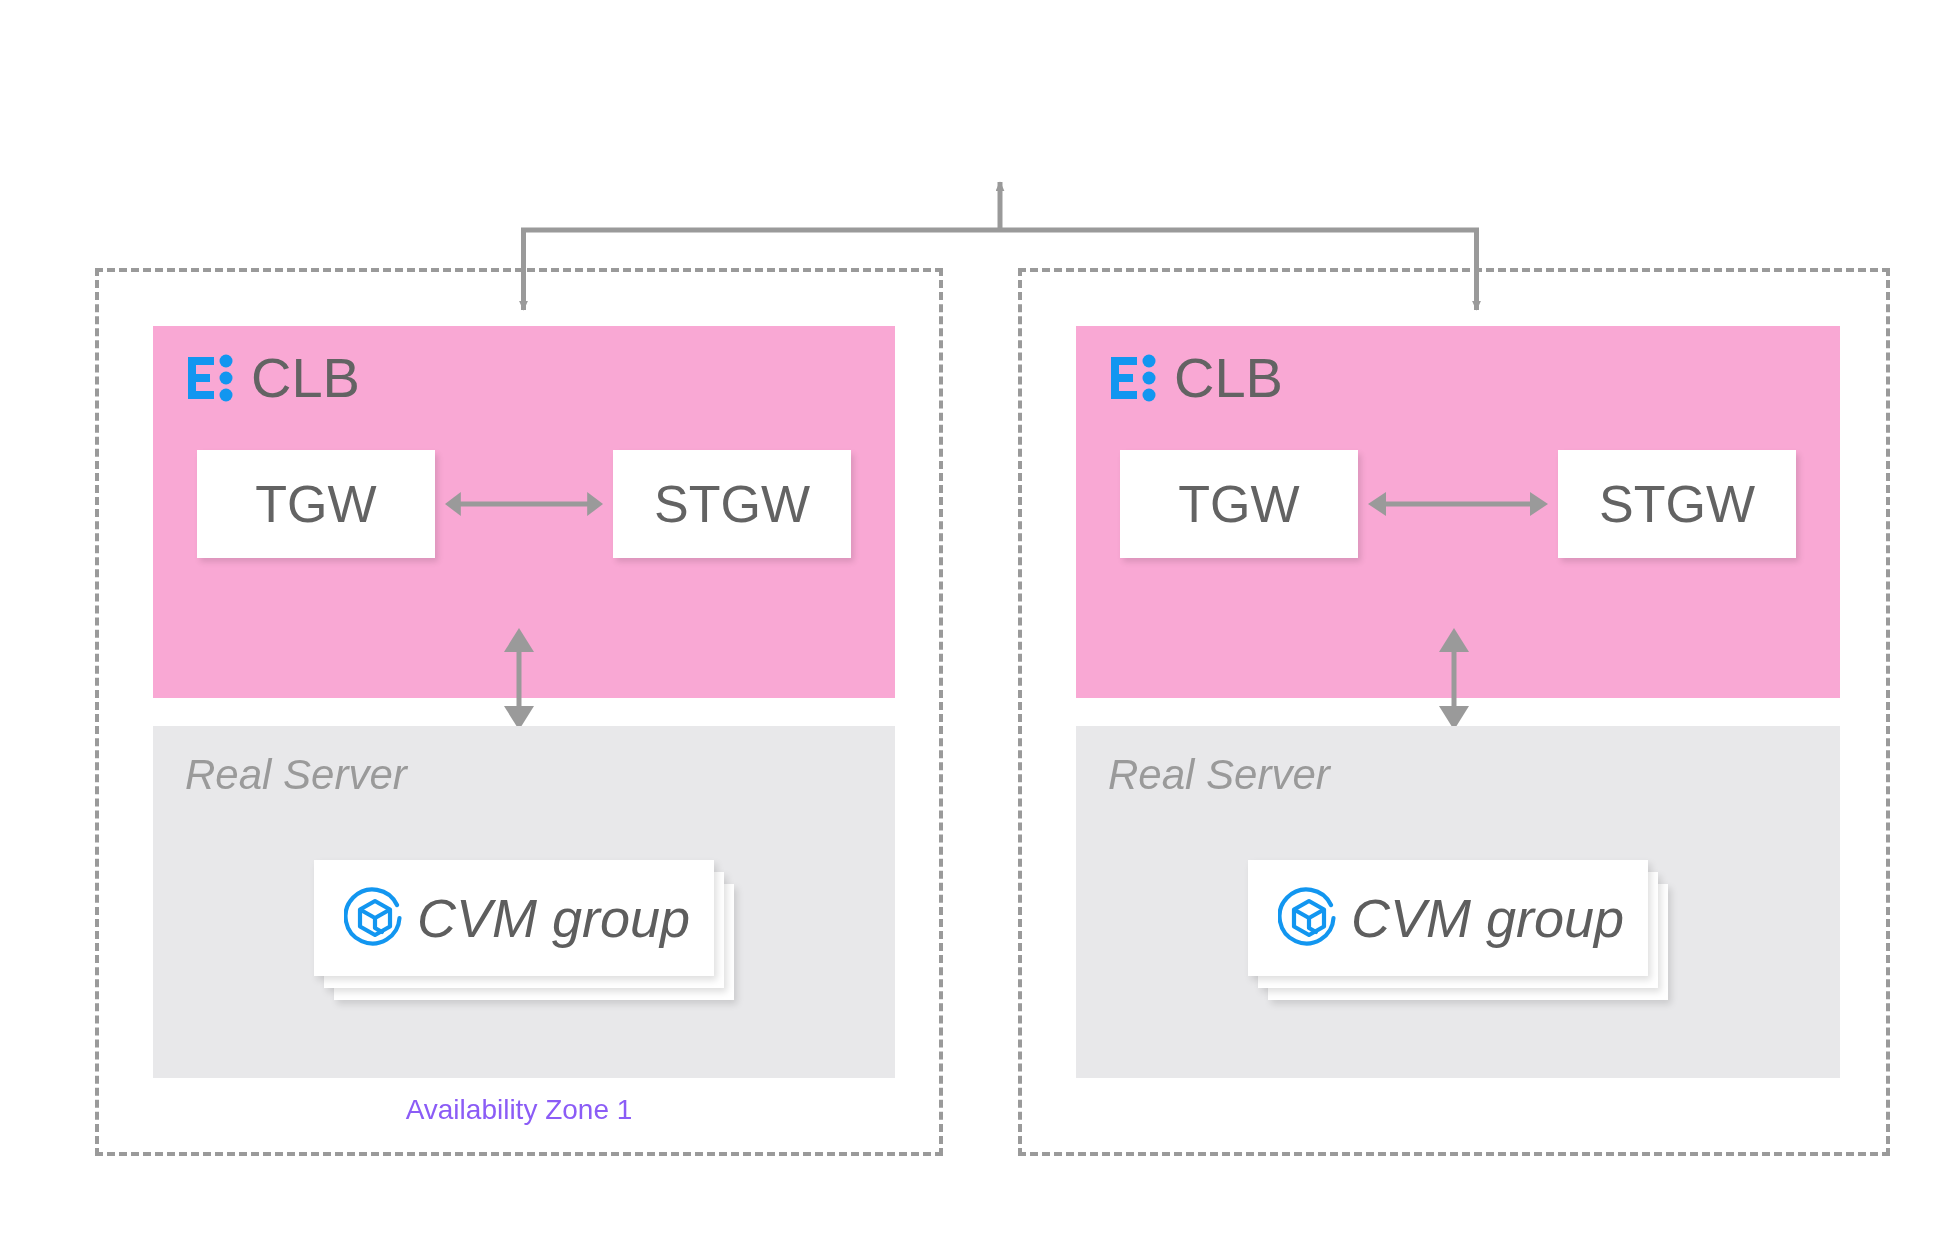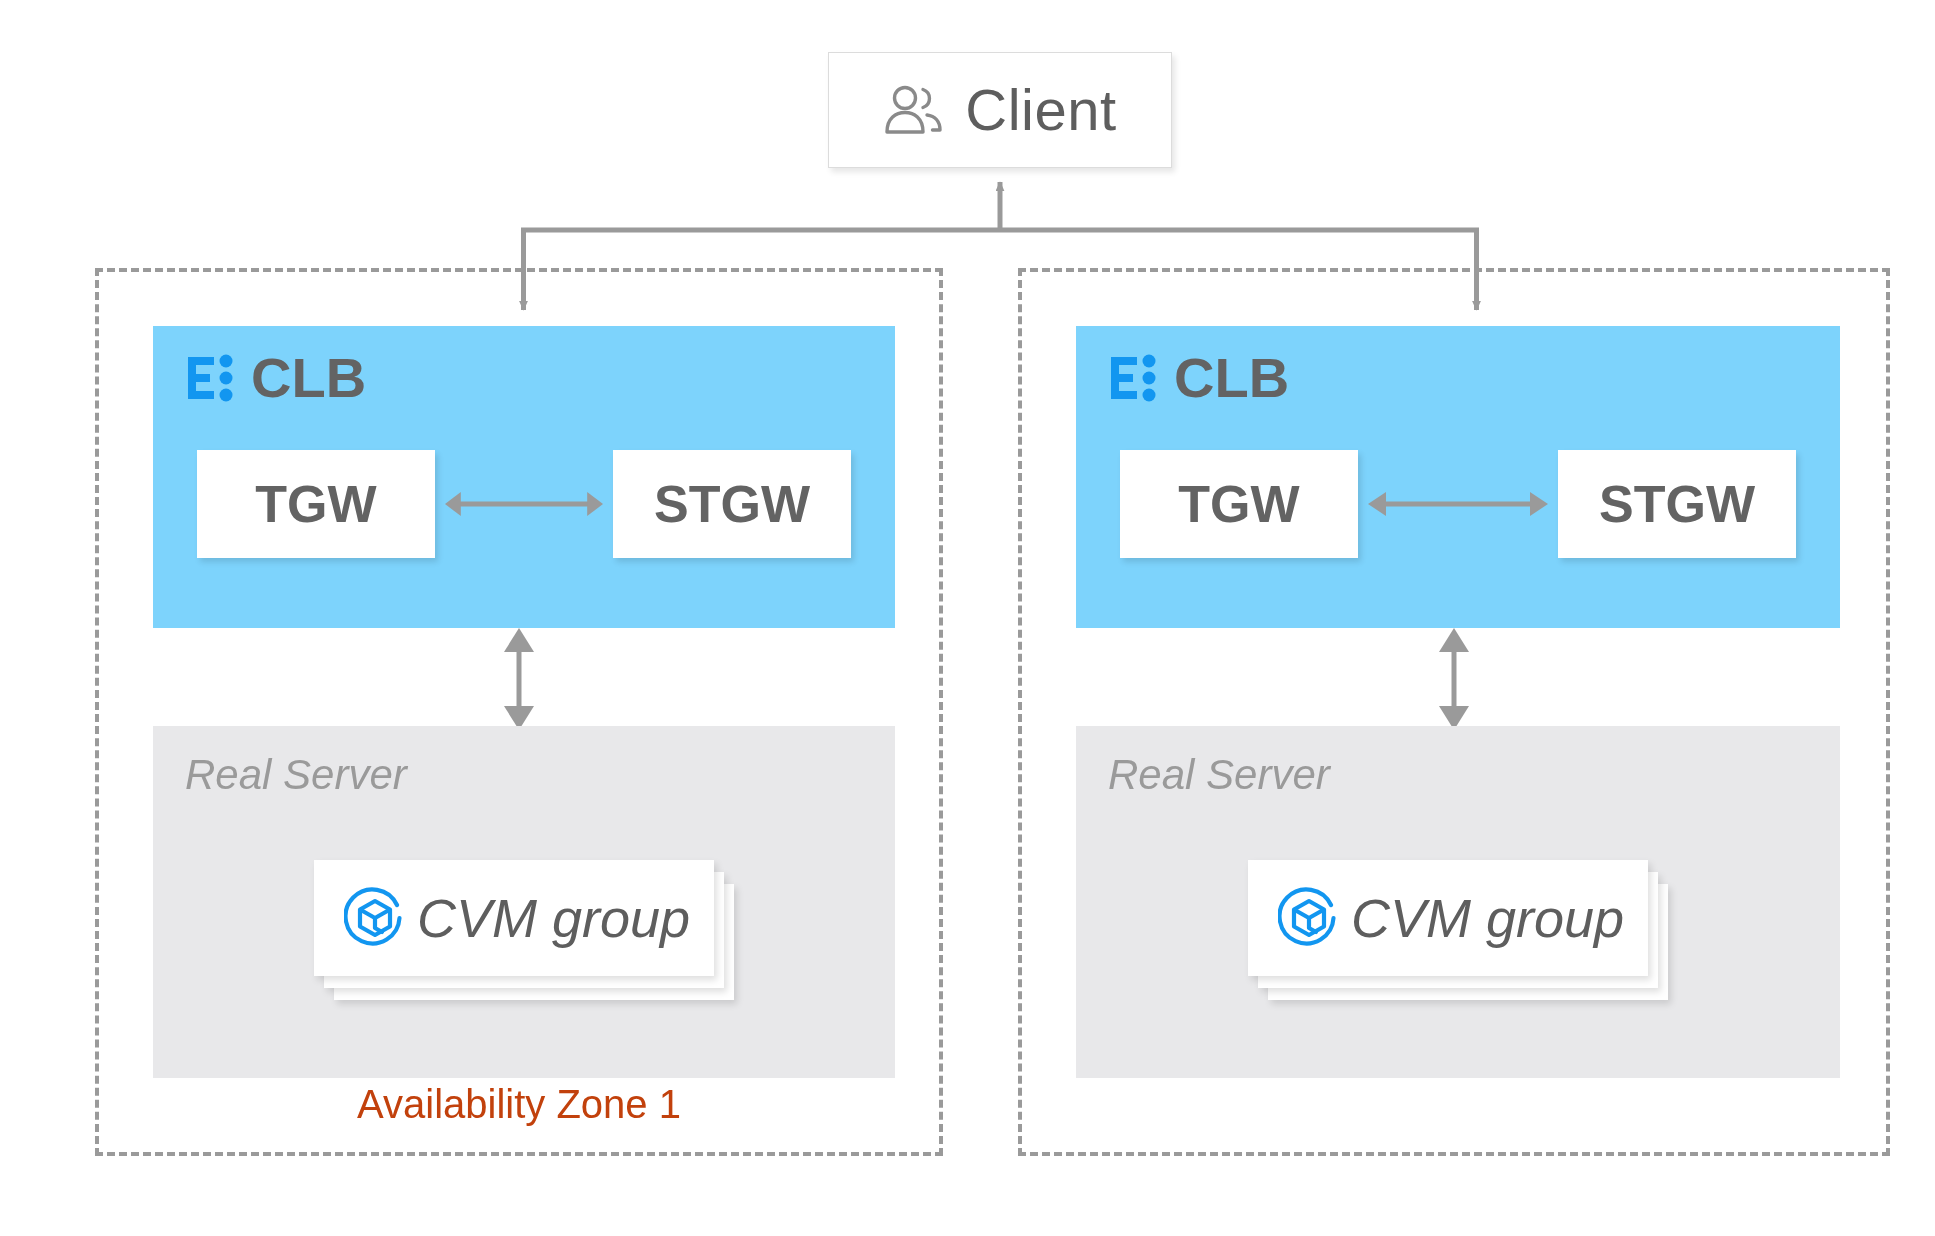--- a/index.html
+++ b/index.html
@@ -70,35 +70,34 @@
   }
   .zone-1 { left: 95px; }
   .zone-2 { left: 1018px; width: 872px; }
 
   .zone-label {
     position: absolute;
     left: 0;
     right: 0;
     bottom: 28px;
     text-align: center;
-    font-size: 40px;
-    color: #c2410c;
+    font-size: 28px;
+    color: #8b5cf6;
     line-height: 1;
   }
 
   
   .clb-panel {
     position: absolute;
     left: 54px;
     top: 54px;
     width: 742px;
-    height: 302px;
-    background: #7dd3fc;
-    box-sizing: border-box;
-    font-weight: bold;
+    height: 372px;
+    background: #f9a8d4;
+    box-sizing: border-box;
   }
   .zone-2 .clb-panel { width: 764px; }
 
   .clb-header {
     position: absolute;
     left: 34px;
     top: 24px;
     display: flex;
     align-items: center;
     gap: 18px;
@@ -213,29 +212,20 @@
     left: 50%;
     transform: translateX(-50%);
     top: 356px;
   }
 </style>
 </head>
 <body>
 
 <div id="canvas">
 
-  <div class="client-box">
-    <svg class="client-icon" viewBox="0 0 62 52">
-      <circle cx="22" cy="14" r="10.5" fill="none" stroke="#8a8a8a" stroke-width="3.4"></circle>
-      <path d="M4 48 C4 34 13 28.5 22 28.5 C31 28.5 40 34 40 48 Z" fill="none" stroke="#8a8a8a" stroke-width="3.4" stroke-linejoin="round"></path>
-      <path d="M40 5.5 A9.5 9.5 0 0 1 40 23.5" fill="none" stroke="#8a8a8a" stroke-width="3.4" stroke-linecap="round"></path>
-      <path d="M44 31 C52 32 57 37.5 57 46 L49.5 46" fill="none" stroke="#8a8a8a" stroke-width="3.4" stroke-linecap="round" stroke-linejoin="round"></path>
-    </svg>
-    <span class="client-label">Client</span>
-  </div>
 
   <svg id="connectors">
     <defs>
       <marker id="arrowhead" markerWidth="10" markerHeight="9" refX="9.2" refY="4.5" orient="auto" markerUnits="userSpaceOnUse">
         <path d="M0,0 L10,4.5 L0,9 Z" fill="#9a9a9a"></path>
       </marker>
     </defs>
 
     <line x1="1000" y1="230" x2="1000" y2="182" stroke="#9a9a9a" stroke-width="5" marker-end="url(#arrowhead)"></line>
 

